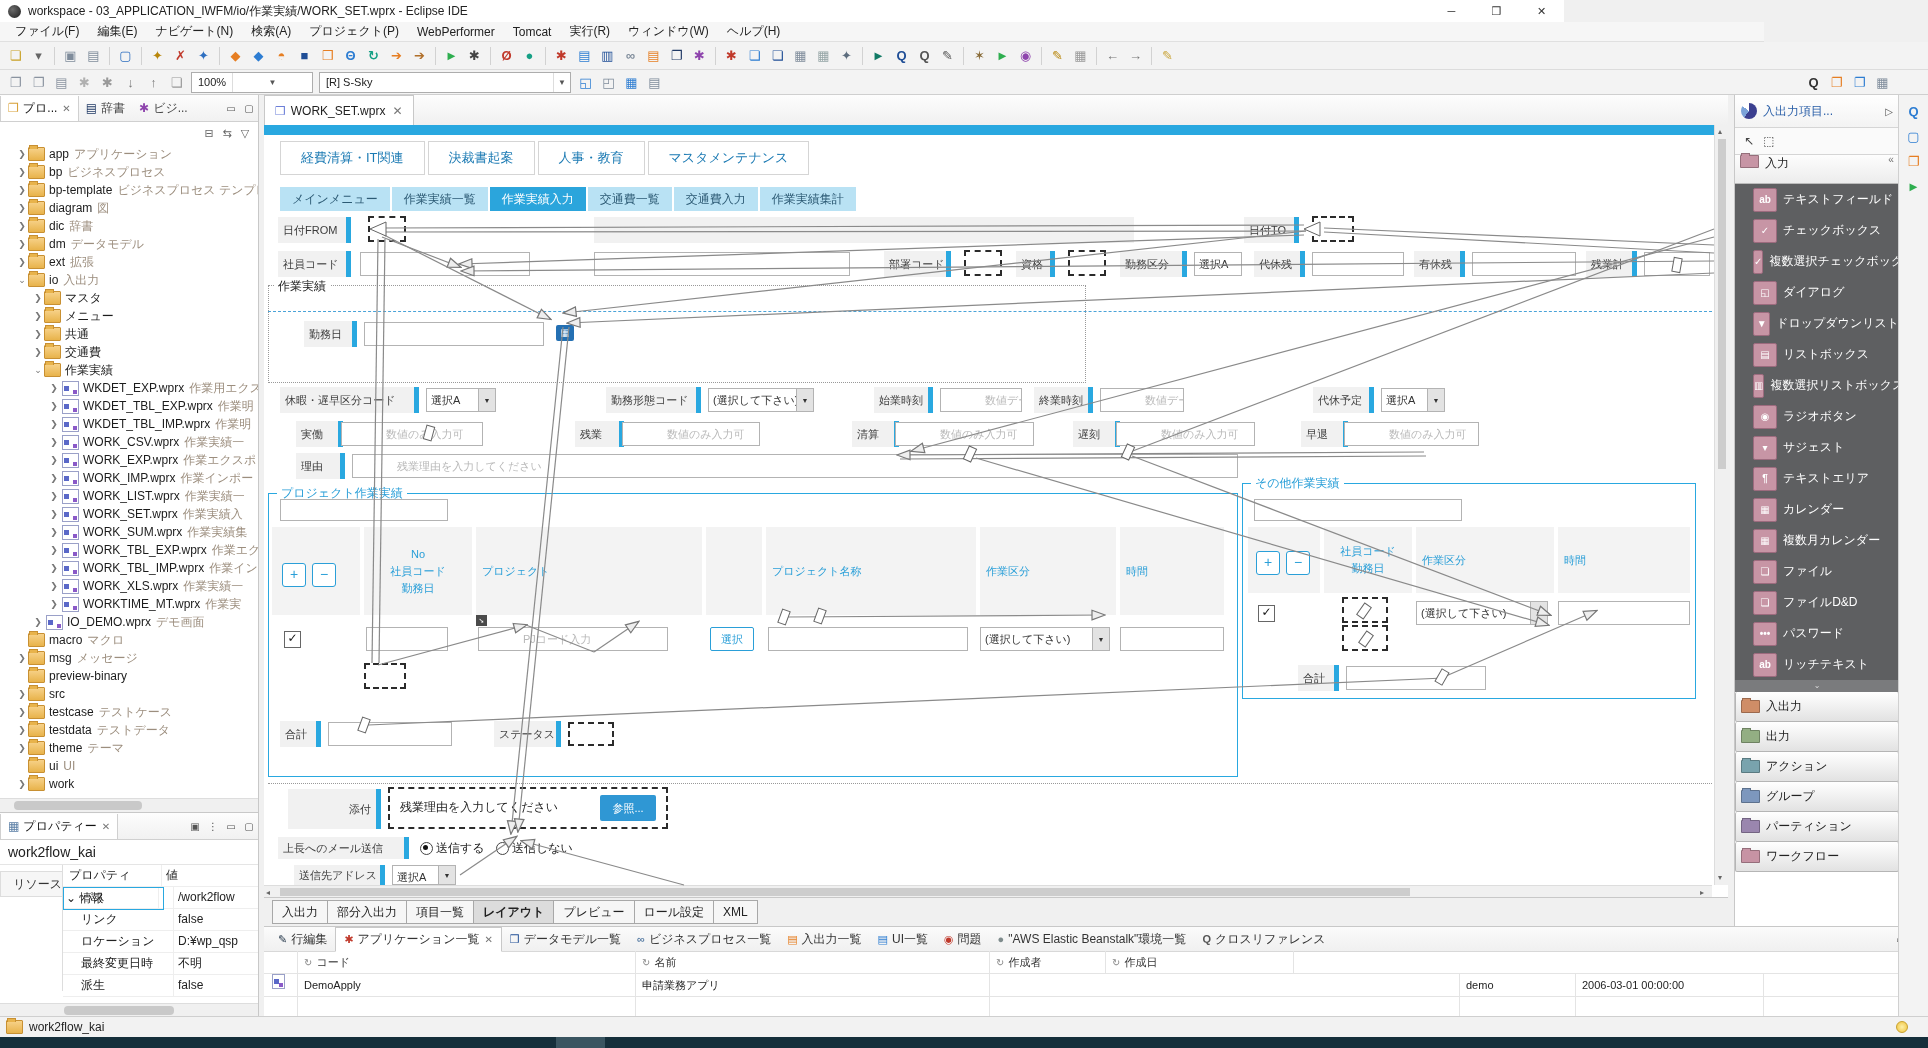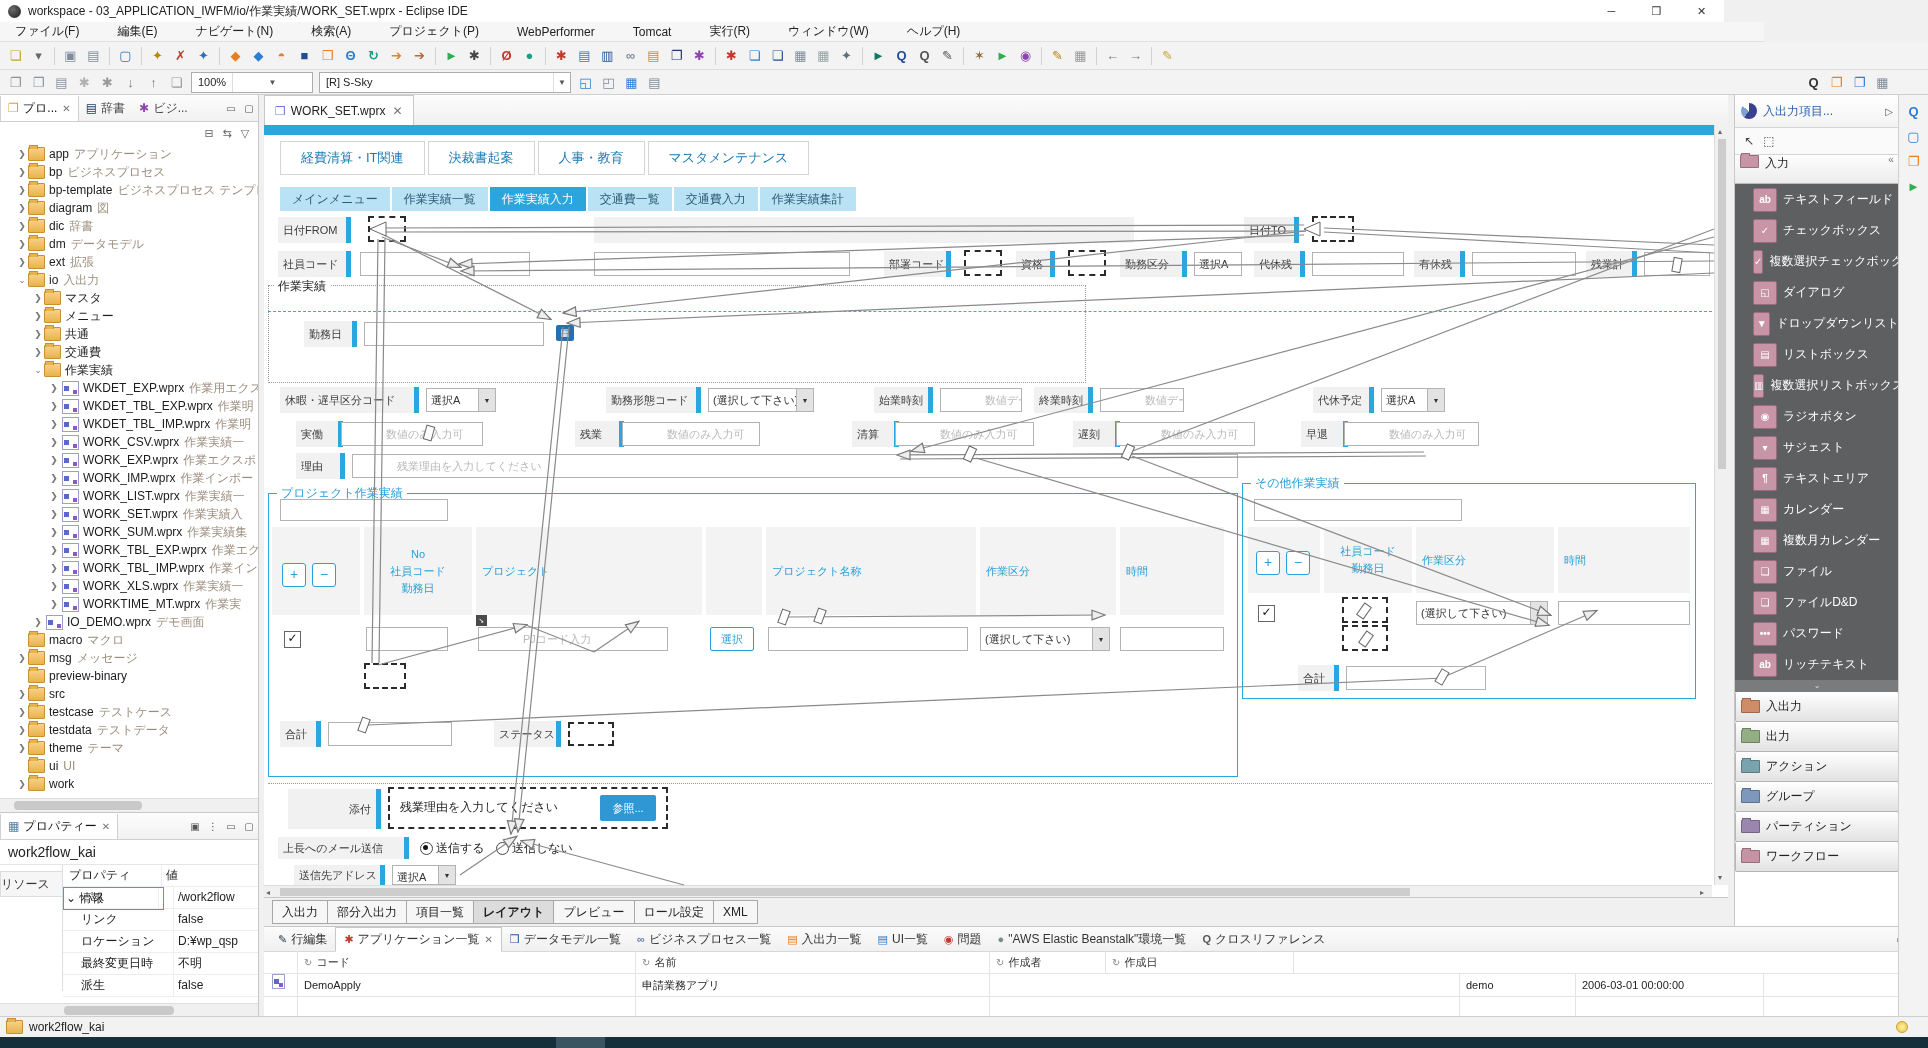--- a/index.html
+++ b/index.html
@@ -1,24 +1,24 @@
 <!DOCTYPE html>
 <html><head>
 <meta charset="utf-8">
 <style>
   html,body{margin:0;padding:0;background:#888;}
   .app{position:relative;width:1928px;height:1048px;background:#f0f0f0;overflow:hidden;
        font-family:"Liberation Sans","DejaVu Sans",sans-serif;font-size:12px;color:#222;}
   
-  .titlebar{position:absolute;left:0;top:0;width:1724px;height:22px;background:#ffffff;display:flex;align-items:center;border-bottom:1px solid #e3e3e3;}
+  .titlebar{position:absolute;left:0;top:0;width:1564px;height:22px;background:#ffffff;display:flex;align-items:center;border-bottom:1px solid #e3e3e3;}
   .titlebar .applogo{width:13px;height:13px;border-radius:50%;background:radial-gradient(circle at 35% 35%,#6b6b6b,#1c1c1c);margin:0 7px 0 8px;}
   .titlebar .ttl{font-size:12px;color:#222;white-space:nowrap;}
   .wctrls{margin-left:auto;display:flex;height:22px;}
   .wctrls span{width:45px;text-align:center;line-height:22px;font-size:11px;color:#333;}
-  .menubar{position:absolute;left:0;top:22px;width:1764px;height:20px;background:#f6f6f6;display:flex;align-items:center;padding-left:6px;box-sizing:border-box;border-bottom:1px solid #e0e0e0;gap:20px;}
+  .menubar{position:absolute;left:0;top:22px;width:1764px;height:20px;background:#f6f6f6;display:flex;align-items:center;padding-left:6px;box-sizing:border-box;border-bottom:1px solid #e0e0e0;}
   .menubar span{padding:0 9px;font-size:12px;color:#222;white-space:nowrap;}
   .tb1{position:absolute;left:0;top:42px;width:1928px;height:28px;background:#f3f3f3;display:flex;align-items:center;padding-left:4px;box-sizing:border-box;border-bottom:1px solid #dcdcdc;}
   .tb2{position:absolute;left:0;top:70px;width:1928px;height:25px;background:#f3f3f3;display:flex;align-items:center;padding-left:4px;box-sizing:border-box;border-bottom:1px solid #cfcfcf;}
   .icon{display:inline-flex;align-items:center;justify-content:center;width:21px;height:21px;margin:0 1px;font-size:13px;font-weight:bold;border-radius:2px;}
   .tbsep{width:1px;height:18px;background:#d2d2d2;margin:0 4px;}
   .combo{display:inline-flex;height:19px;border:1px solid #adadad;background:#fff;align-items:center;margin:0 3px;font-size:11px;}
   .combo .ct{padding:0 6px;white-space:nowrap;}
   .combo .ca{width:16px;height:100%;display:flex;align-items:center;justify-content:center;color:#555;font-size:8px;border-left:1px solid #ddd;}
   .spacer{flex:1}
   
@@ -44,21 +44,21 @@
   .fico.wprx::after{content:"";position:absolute;right:1px;bottom:1px;width:4px;height:4px;background:#8a5ac8;}
   .tname{color:#1c1c1c;}
   .tdesc{color:#9c8e7e;margin-left:5px;overflow:hidden;}
   .hscroll{position:absolute;left:0;bottom:0;height:13px;background:#f0f0f0;border-top:1px solid #ddd;}
   .hscroll .thumb{position:absolute;top:2px;height:9px;background:#c9c9c9;border-radius:4px;}
   
   .props{position:absolute;left:0;top:812px;width:258px;height:204px;background:#fff;border-right:1px solid #c8c8c8;border-top:1px solid #c8c8c8;overflow:hidden;}
   .props .title{height:24px;line-height:24px;font-size:14px;padding-left:8px;color:#222;border-bottom:1px solid #e5e5e5;}
   .pbody{display:flex;height:126px;}
   .prail{width:62px;border-right:1px solid #ddd;}
-  .prail .rtab{margin-top:6px;height:24px;line-height:24px;text-align:left;font-size:12px;background:#f6f6f6;border:1px solid #ddd;border-right:none;color:#333;}
+  .prail .rtab{margin-top:6px;height:24px;line-height:24px;text-align:right;font-size:12px;background:#f6f6f6;border:1px solid #ddd;border-right:none;color:#333;}
   .ptable{flex:1;font-size:12px;}
   .prow{display:flex;height:21px;line-height:21px;border-bottom:1px solid #eee;}
   .prow .pc1{width:92px;padding-left:6px;color:#222;white-space:nowrap;overflow:hidden;}
   .prow .pc2{flex:1;color:#222;white-space:nowrap;overflow:hidden;border-left:1px solid #eee;padding-left:4px;}
   .prow.grp .pc1{padding-left:2px;color:#222;}
   .prow .indent{padding-left:18px;}
   
   .statusbar{position:absolute;left:0;top:1016px;width:1928px;height:21px;background:#f2f2f2;border-top:1px solid #cfcfcf;display:flex;align-items:center;padding:0 6px;box-sizing:border-box;}
   .bulb{margin-left:auto;width:10px;height:10px;border-radius:50%;background:radial-gradient(#fdf0a8,#f0c23a);border:1px solid #c8a12e;margin-right:14px;}
   .darkstrip{position:absolute;left:0;top:1037px;width:1928px;height:11px;background:#152f3b;}

